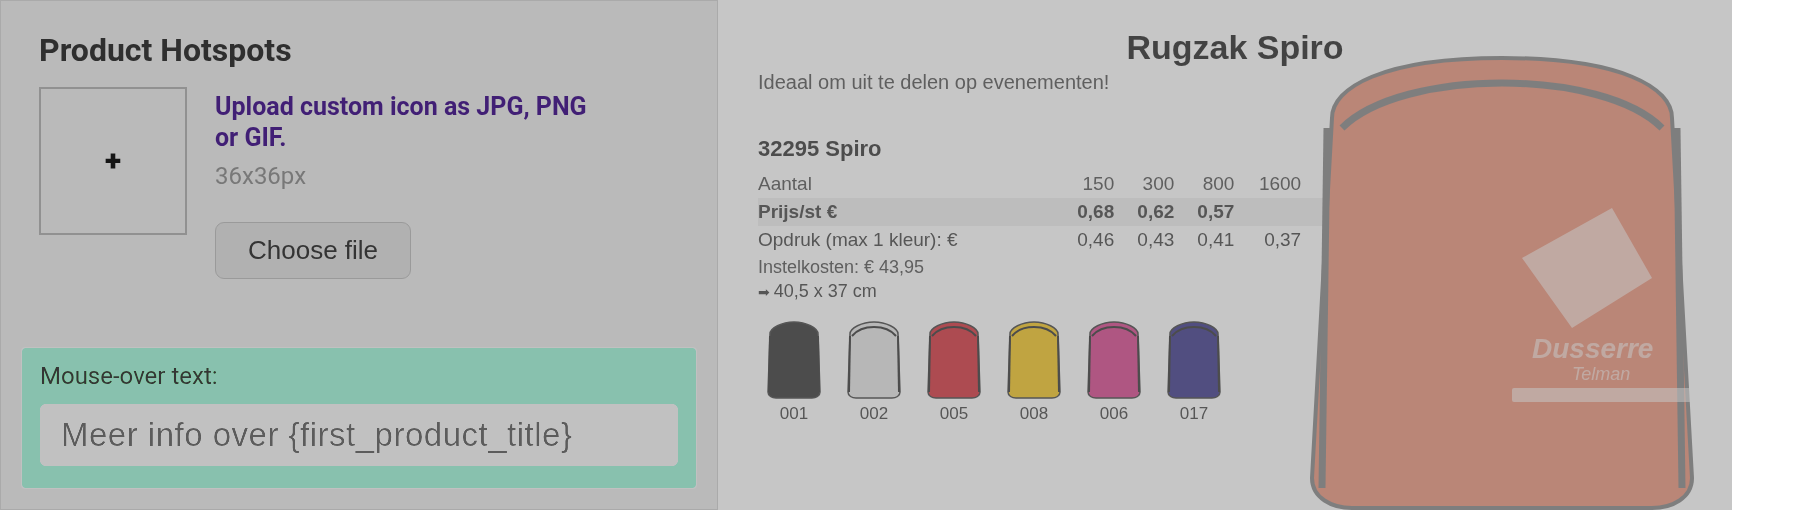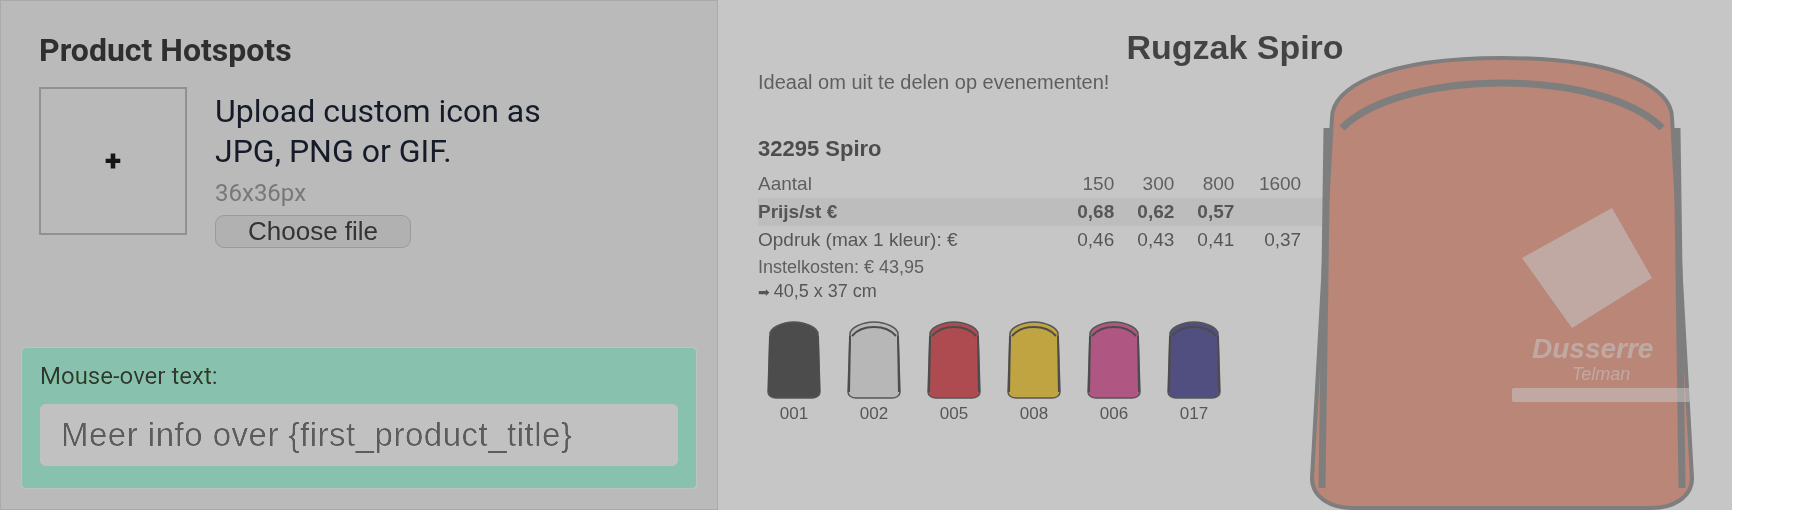--- a/index.html
+++ b/index.html
@@ -32,30 +32,31 @@
     display: flex; align-items: center; justify-content: center;
     background: #f5f5f5;
   }
   .plus-mini {
     width: 26px; height: 26px;
     display: inline-flex; align-items: center; justify-content: center;
     font-size: 30px; font-weight: 900; color: #111; line-height: 1;
   }
   .upload-text { padding-top: 4px; }
   .upload-desc {
-    font-size: 32px; color: #0f172a; line-height: 1.25;
+    font-size: 25px; color: #4c1d95; line-height: 1.25;
     max-width: 380px;
+    font-weight: bold;
   }
   .upload-dim {
     font-size: 24px; color: #999; margin-top: 8px;
   }
   .choose-file-btn {
-    margin-top: 8px;
+    margin-top: 32px;
     background: #e8e8e8; border: 1px solid #c9c9c9; border-radius: 9px;
-    font-size: 26px; color: #3a3a3a; padding: 0 32px;
+    font-size: 26px; color: #3a3a3a; padding: 12px 32px;
     cursor: pointer;
   }
   .mouseover-card {
     position: absolute; left: 20px; right: 20px; bottom: 20px;
     background: #86efac; border: 1px solid #e2e2e2; border-radius: 4px;
     padding: 14px 18px 22px 18px;
     box-shadow: 0 0 0 0 rgba(0,0,0,0);
   }
   .mouseover-label {
     font-size: 24px; color: #333; margin-bottom: 14px;

